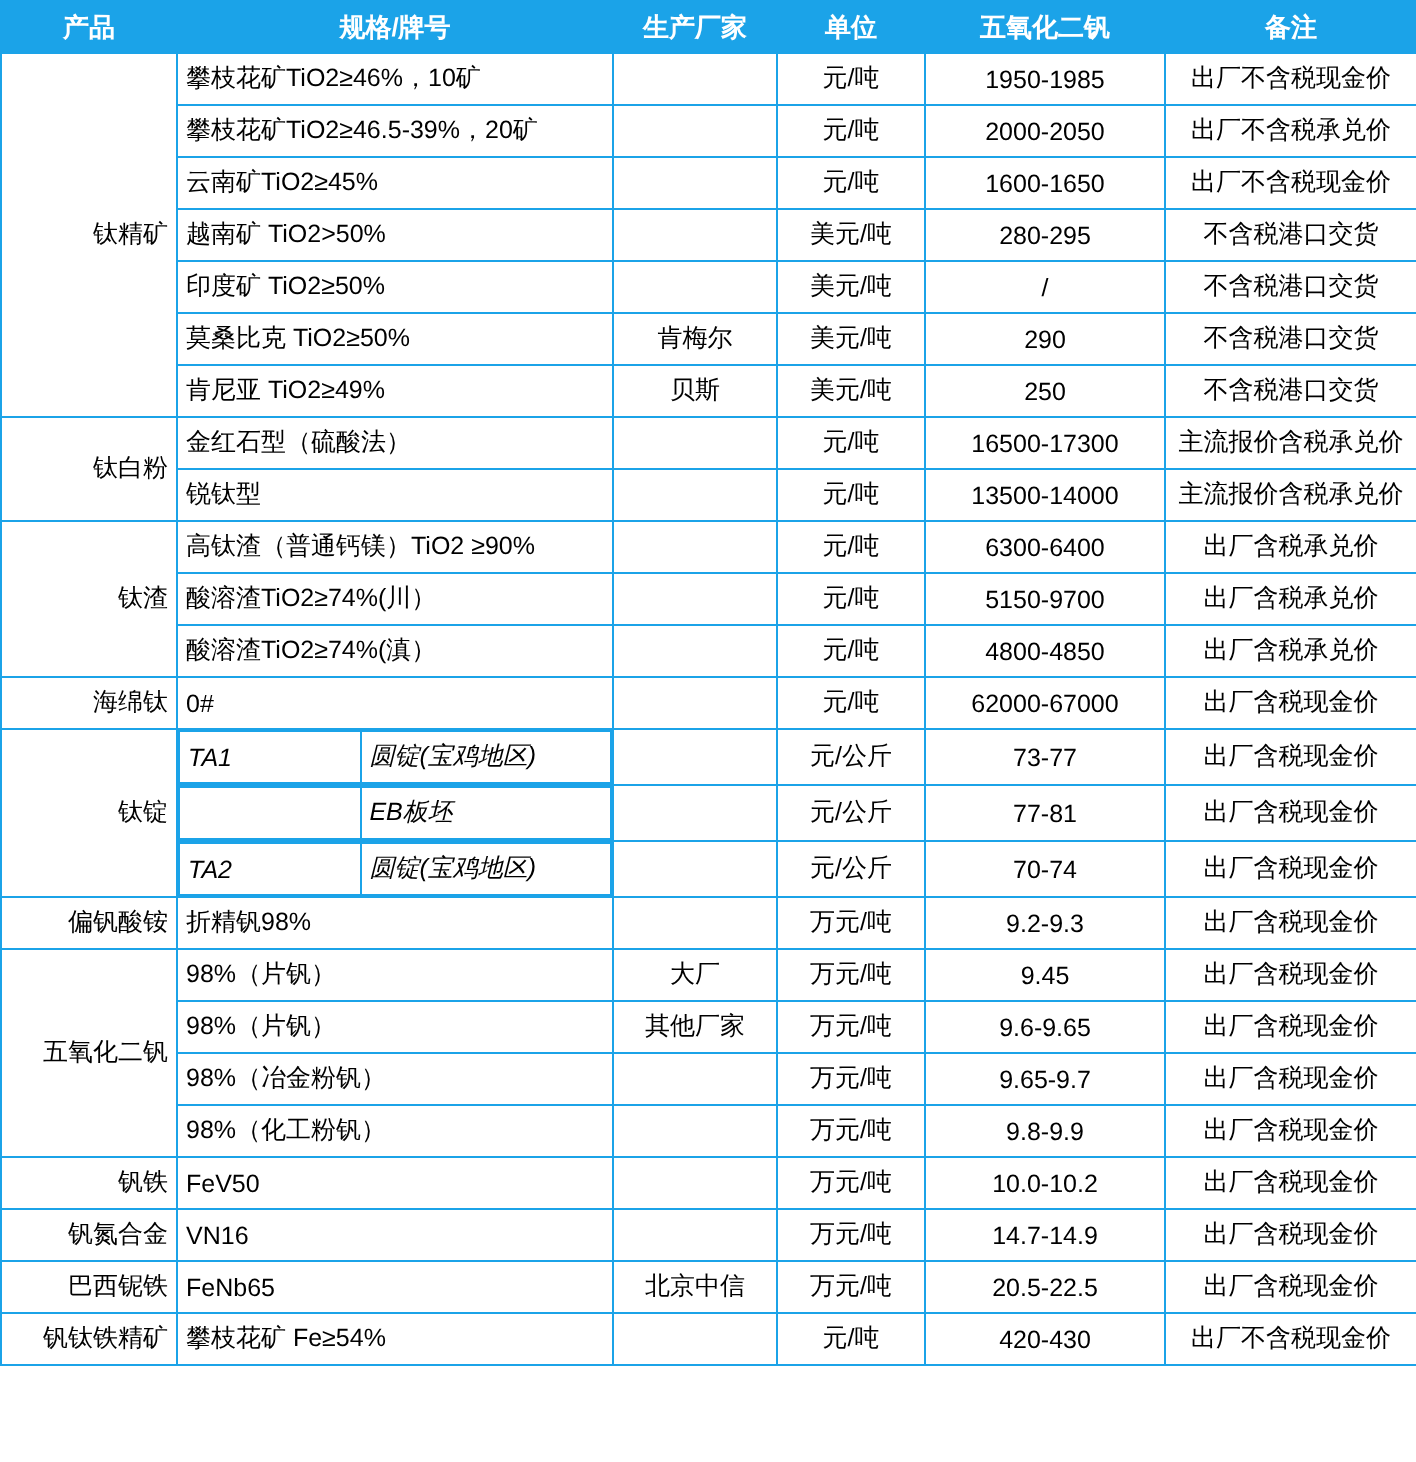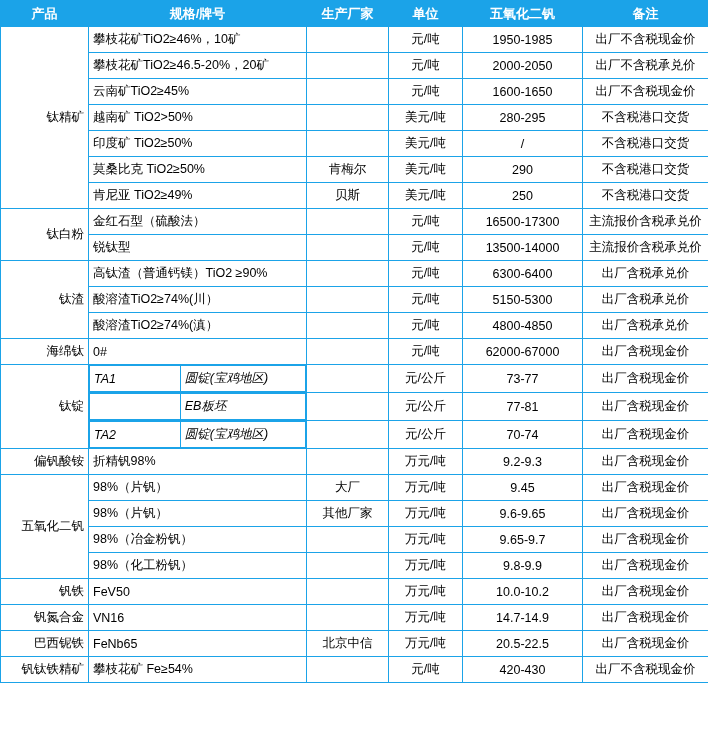--- a/index.html
+++ b/index.html
@@ -93,21 +93,21 @@
 
     <tr>
       <td class="grp" rowspan="7">钛精矿</td>
       <td class="c-left">攀枝花矿TiO2≥46%，10矿</td>
       <td class="c-center"></td>
       <td class="c-center">元/吨</td>
       <td class="c-center">1950-1985</td>
       <td class="c-center">出厂不含税现金价</td>
     </tr>
     <tr>
-      <td class="c-left">攀枝花矿TiO2≥46.5-20%，20矿</td>
+      <td class="c-left">攀枝花矿TiO2≥46.5-39%，20矿</td>
       <td class="c-center"></td>
       <td class="c-center">元/吨</td>
       <td class="c-center">2000-2050</td>
       <td class="c-center">出厂不含税承兑价</td>
     </tr>
     <tr>
       <td class="c-left">云南矿TiO2≥45%</td>
       <td class="c-center"></td>
       <td class="c-center">元/吨</td>
       <td class="c-center">1600-1650</td>
@@ -163,21 +163,21 @@
       <td class="c-left">高钛渣（普通钙镁）TiO2 ≥90%</td>
       <td class="c-center"></td>
       <td class="c-center">元/吨</td>
       <td class="c-center">6300-6400</td>
       <td class="c-center">出厂含税承兑价</td>
     </tr>
     <tr>
       <td class="c-left">酸溶渣TiO2≥74%(川）</td>
       <td class="c-center"></td>
       <td class="c-center">元/吨</td>
-      <td class="c-center">5150-5300</td>
+      <td class="c-center">5150-9700</td>
       <td class="c-center">出厂含税承兑价</td>
     </tr>
     <tr>
       <td class="c-left">酸溶渣TiO2≥74%(滇）</td>
       <td class="c-center"></td>
       <td class="c-center">元/吨</td>
       <td class="c-center">4800-4850</td>
       <td class="c-center">出厂含税承兑价</td>
     </tr>
 

